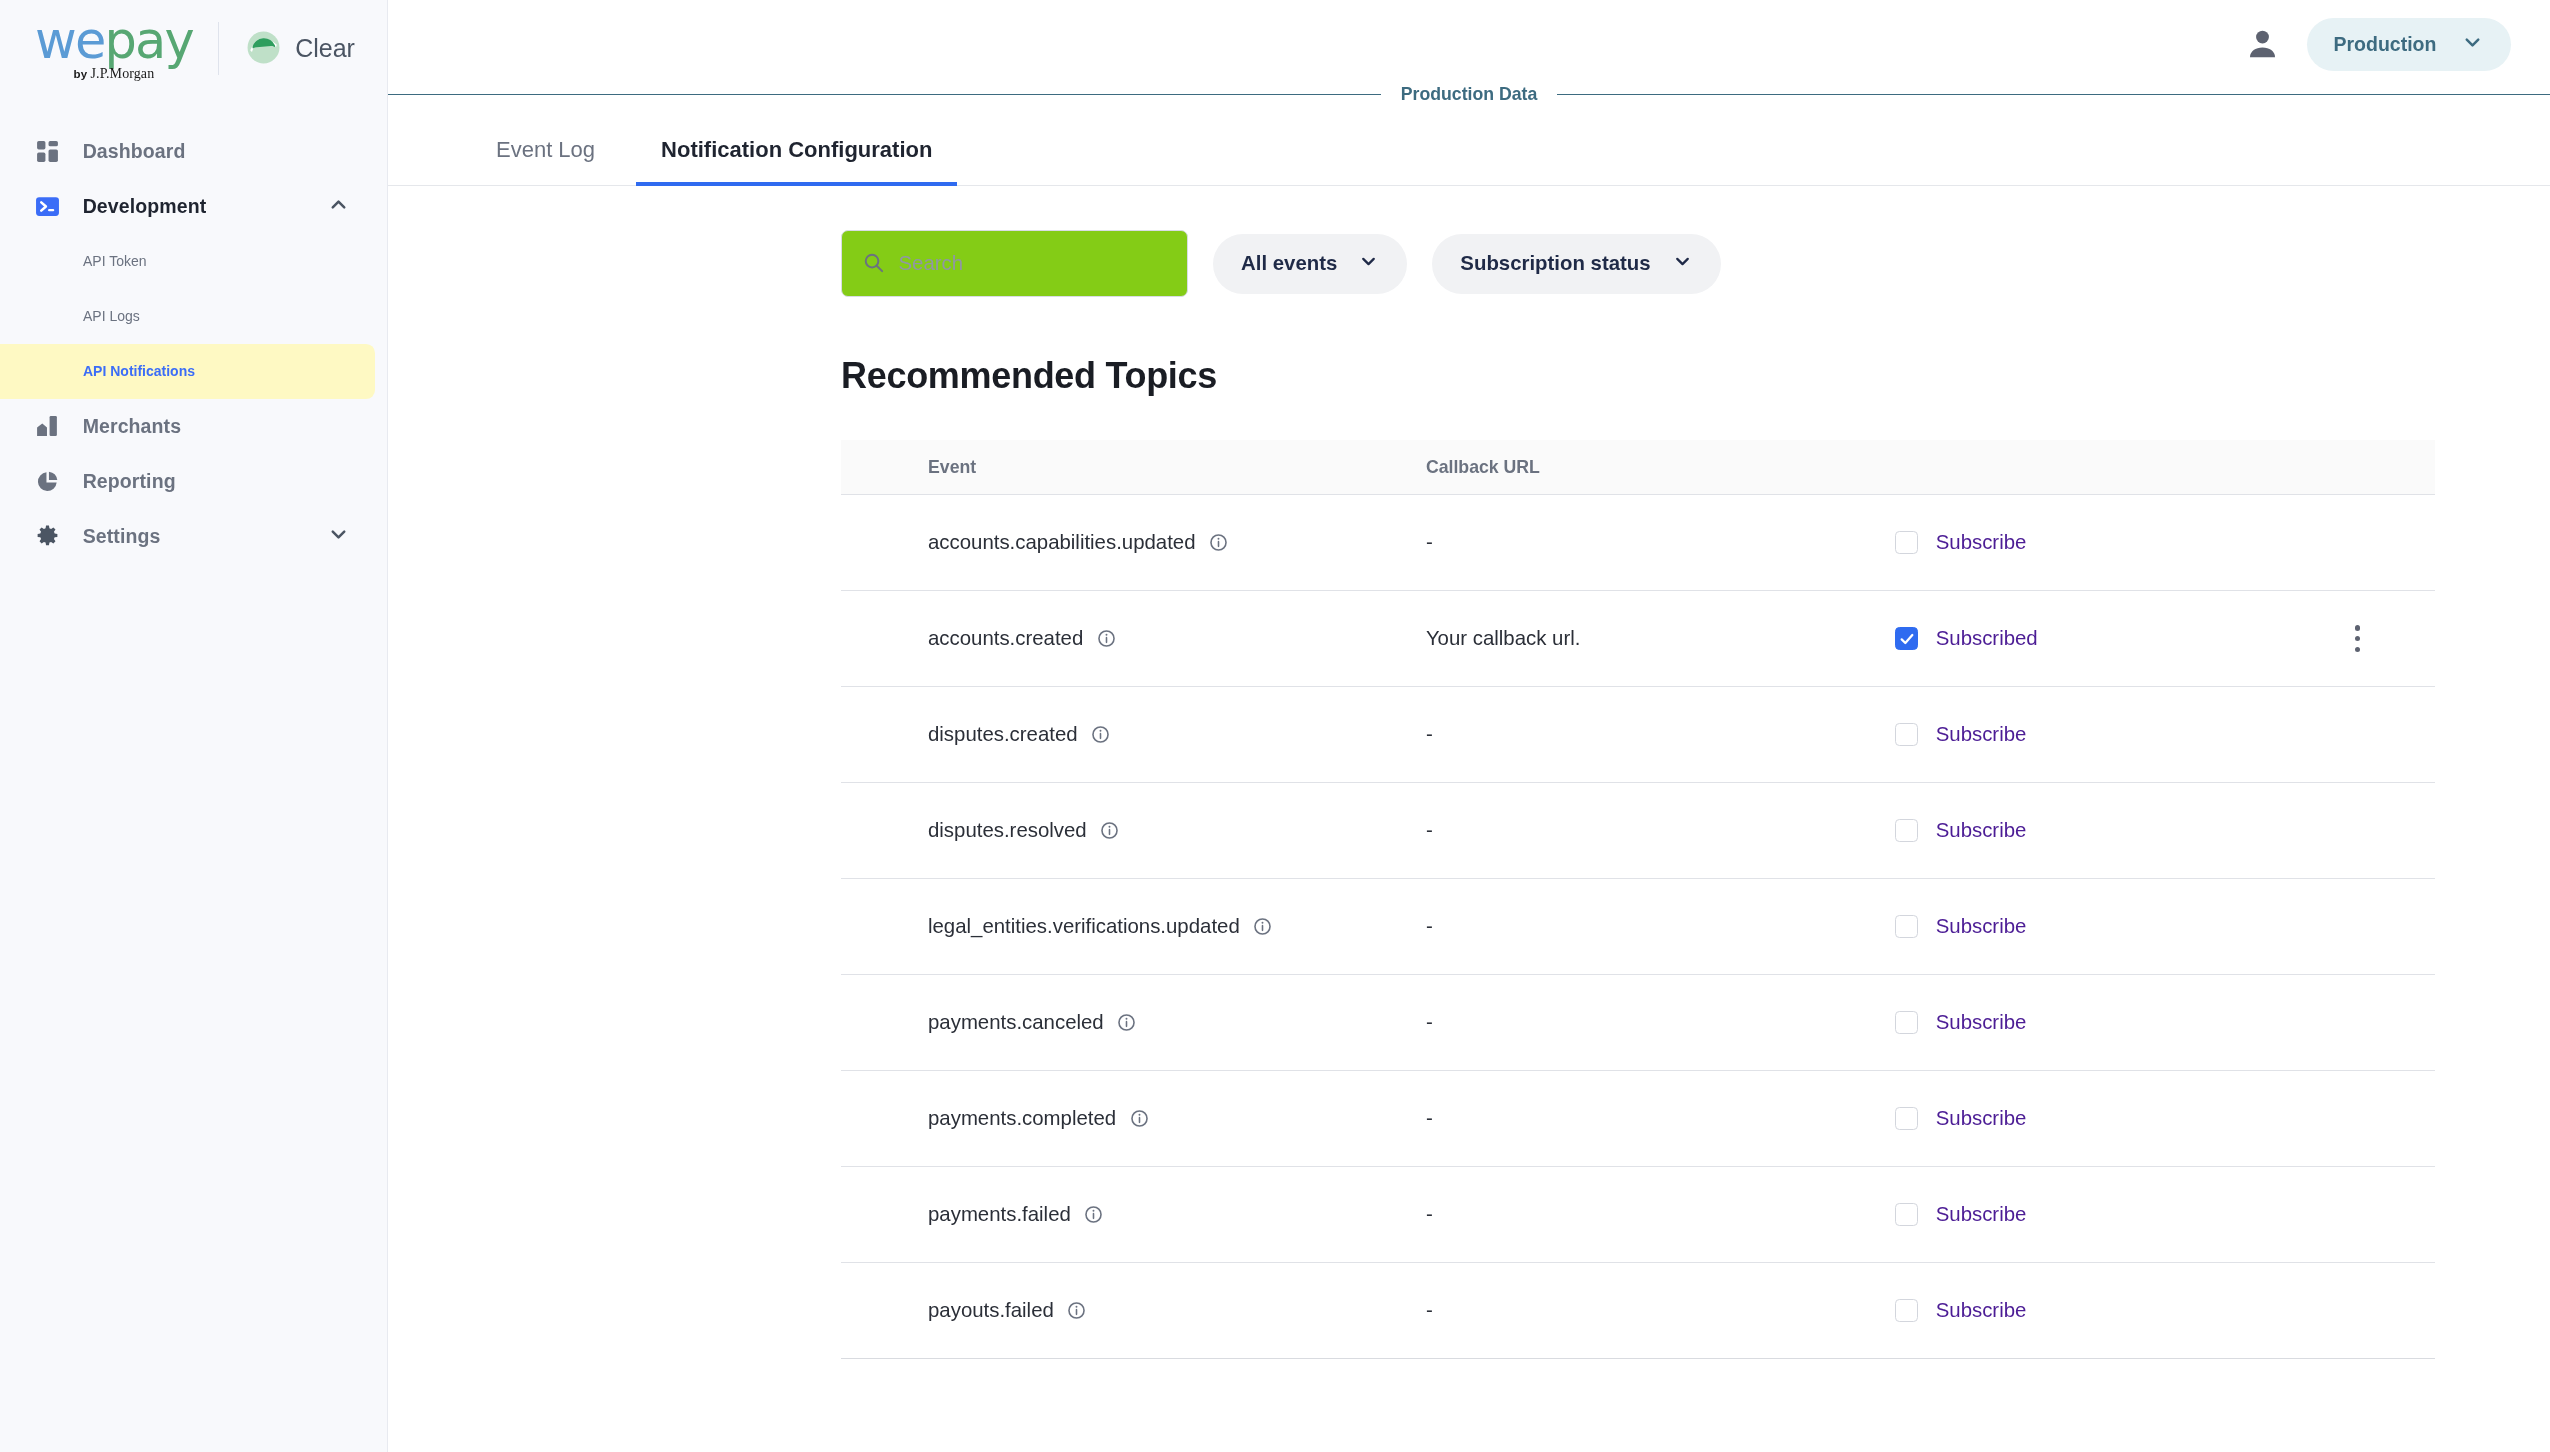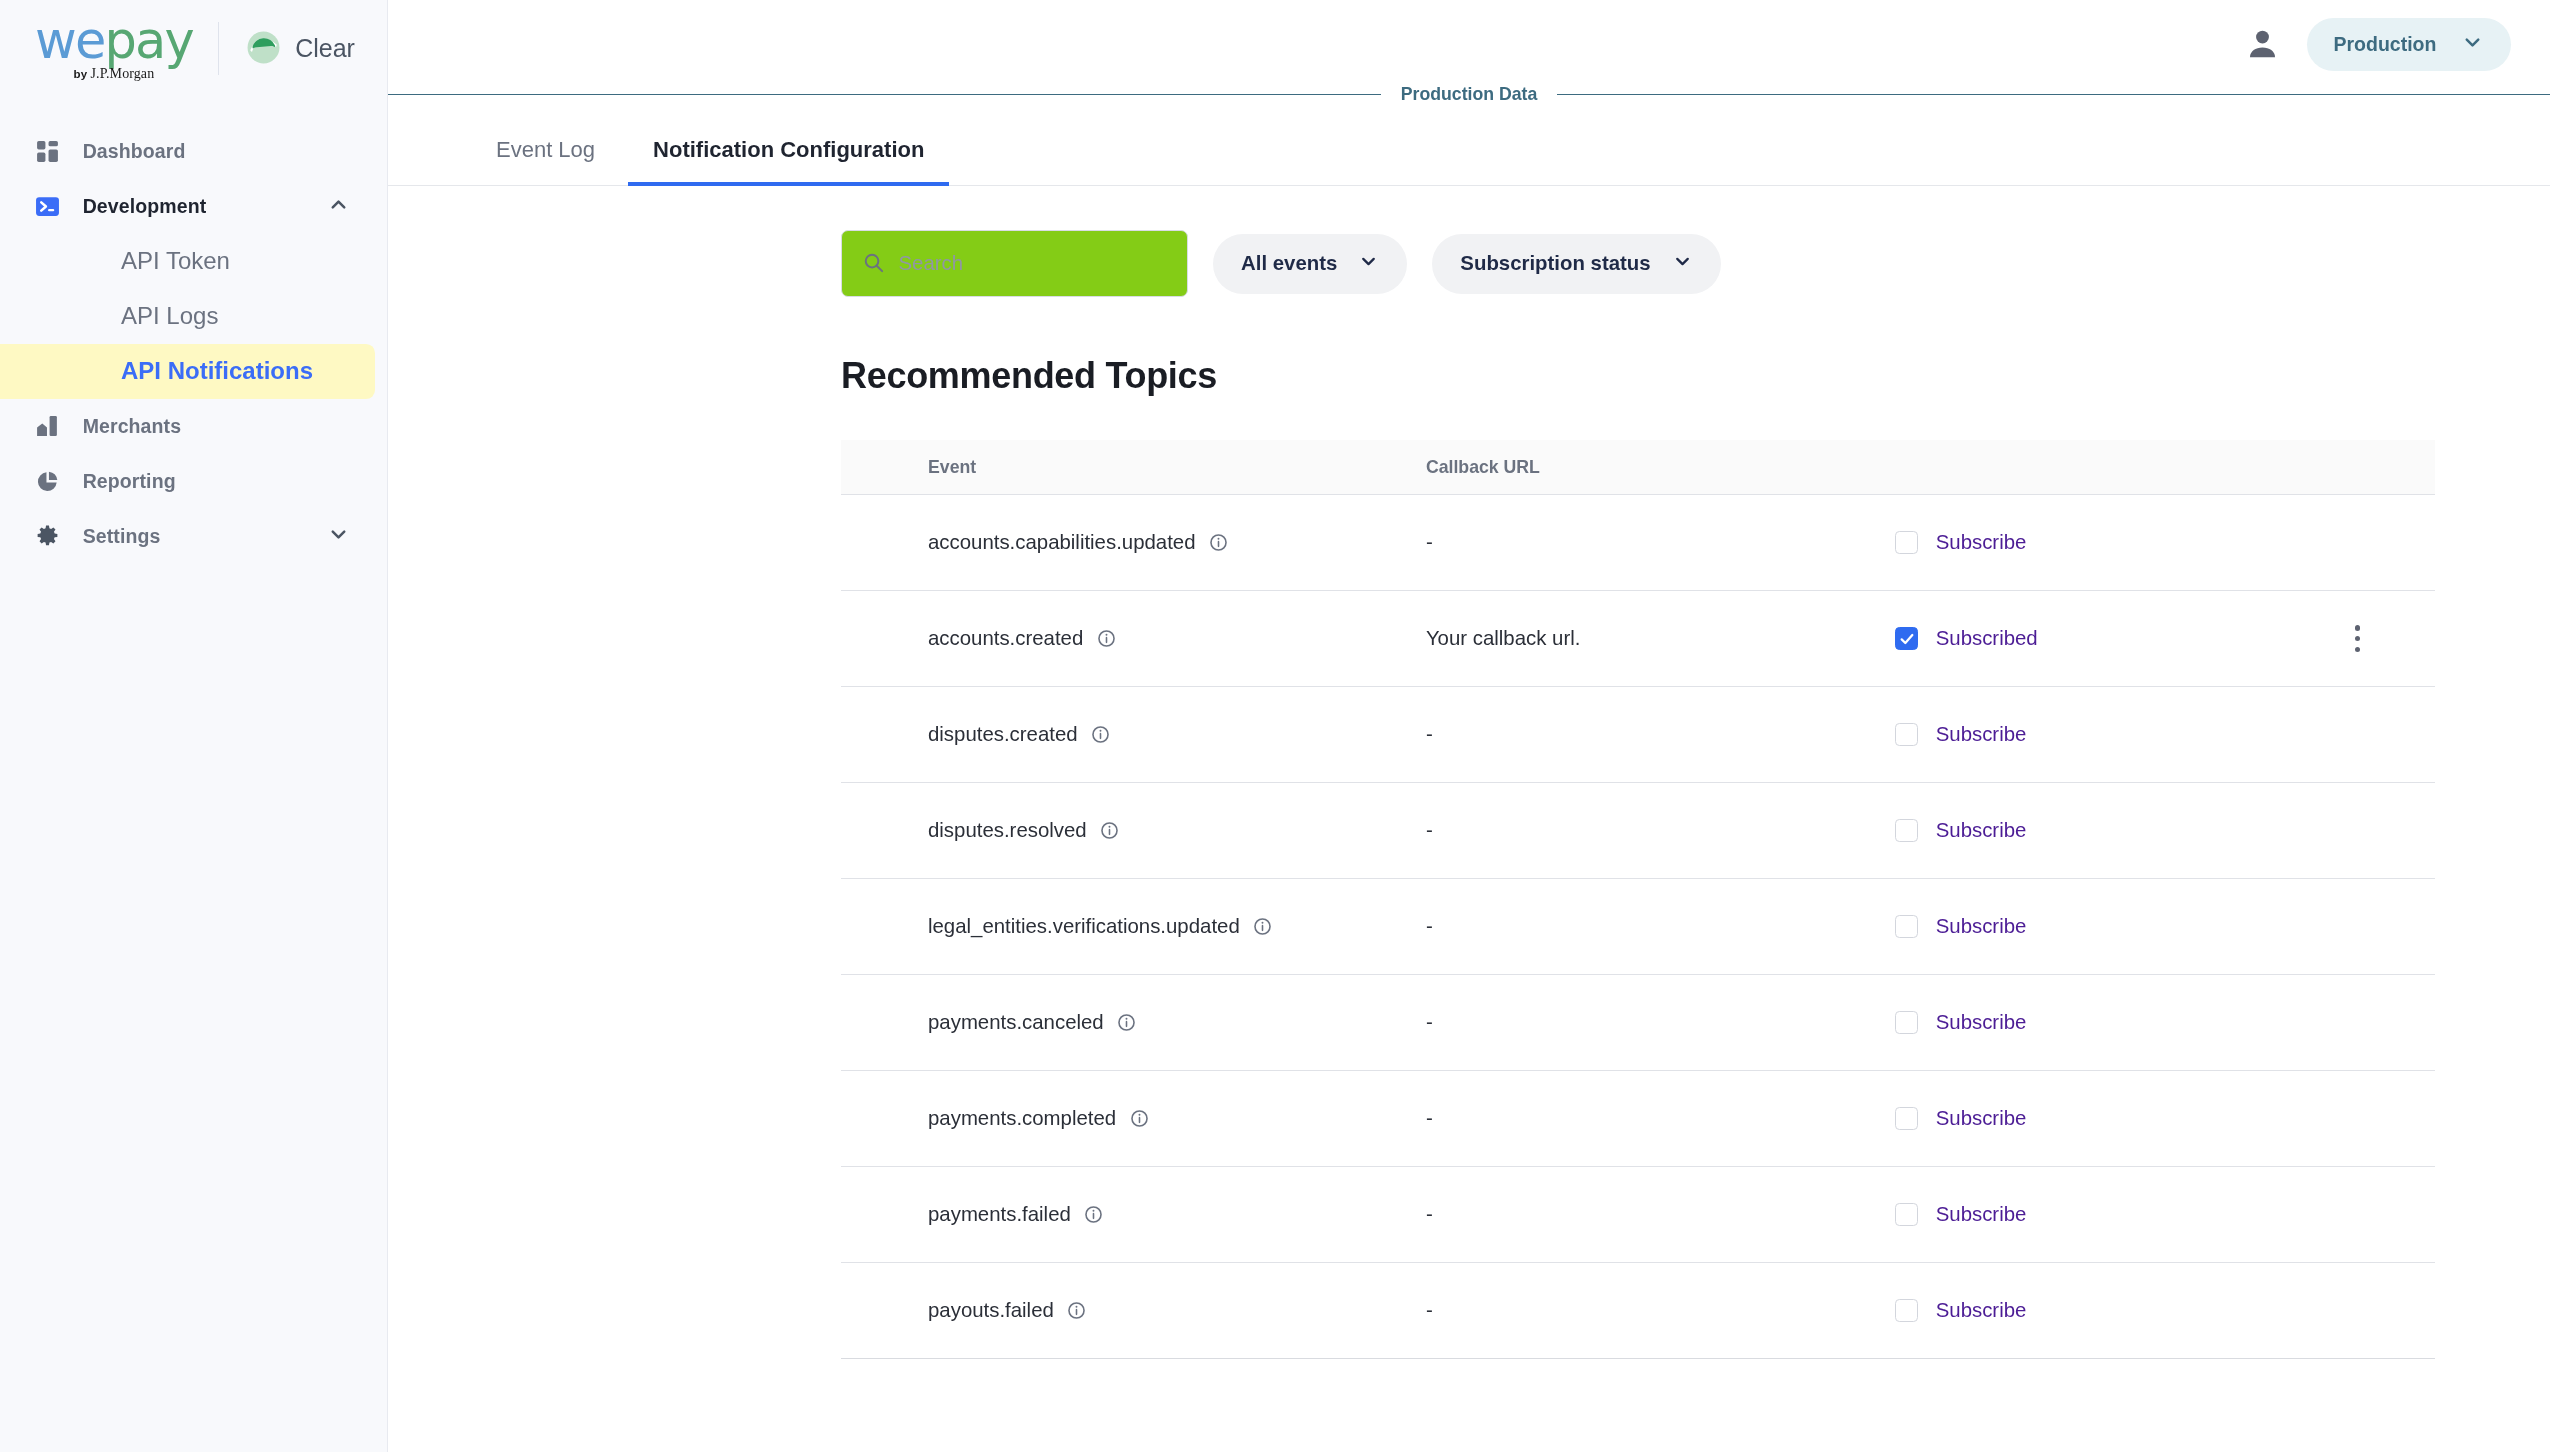--- a/index.html
+++ b/index.html
@@ -53,21 +53,21 @@
   }
   .nav-item.active-parent .nav-label { color: #1f2430; }
   .nav-item .chev { position: absolute; right: 25px; top: 50%; transform: translateY(-50%); }
   .nav-sub {
     display: flex; align-items: center;
     height: 55px; margin-right: 12.4px;
     padding-left: 83px;
     border-radius: 0 8.9px 8.9px 0;
     cursor: pointer;
   }
-  .nav-sub span { font-size: 24px; color: #6b7280; font-weight: 400; margin-left: 38px; }
+  .nav-sub span { font-size: 14px; color: #6b7280; font-weight: 400; }
   .nav-sub.selected { background: #fef9c3; }
   .nav-sub.selected span { color: #3b6df7; font-weight: 700; }
 
   
   .main { flex: 1; height: 1452px; background: #ffffff; position: relative; display:flex; flex-direction:column;}
   .topbar {
     height: 89px; display: flex; align-items: center;
     justify-content: flex-end; padding-right: 39px; gap: 26.6px;
   }
   .env-pill {
@@ -77,21 +77,21 @@
     padding: 12.4px 26.6px; border-radius: 26.6px; cursor: pointer;
   }
   .prod-banner {
     display: flex; align-items: center; gap: 19.5px;
     padding: 0 0px; margin-top: -5.3px;
   }
   .prod-banner .line { height: 0.9px; background: #3d6b80; flex: 1; }
   .prod-banner .txt { font-size: 17.7px; color: #3d6b80; font-weight: 600; white-space: nowrap; }
 
   .tabs {
-    display: flex; align-items: flex-end; gap: 8px;
+    display: flex; align-items: flex-end; gap: 16px;
     padding-left: 83px; margin-top: 19.5px;
     border-bottom: 0.9px solid #e5e7eb;
   }
   .tab {
     font-size: 22px; color: #6b7280; font-weight: 400;
     padding: 12.4px 25px 19.5px 25px; cursor: pointer;
     border-bottom: 4.4px solid transparent; margin-bottom: -0.9px;
   }
   .tab.active { color: #1f2430; font-weight: 600; border-bottom-color: #2f6bf0; }
 

